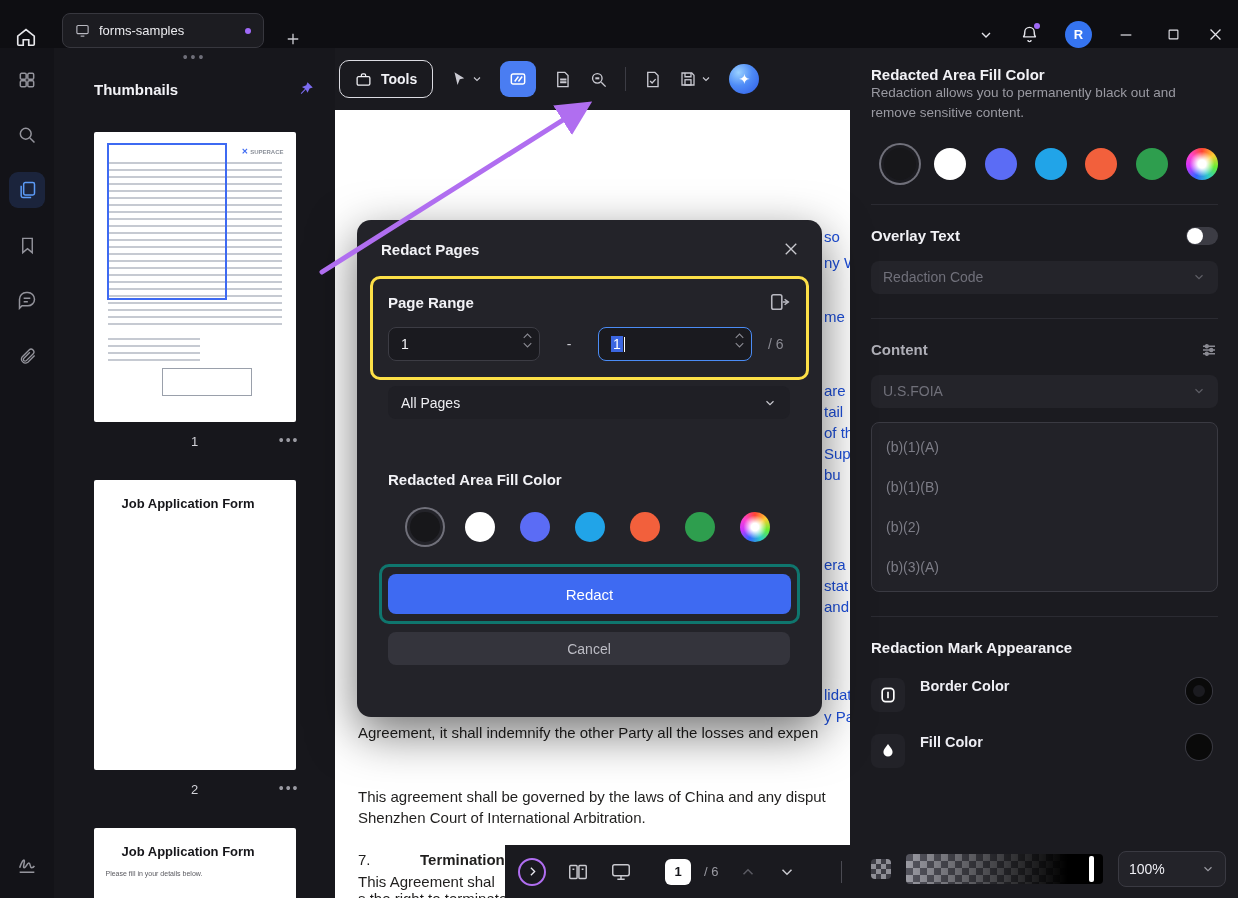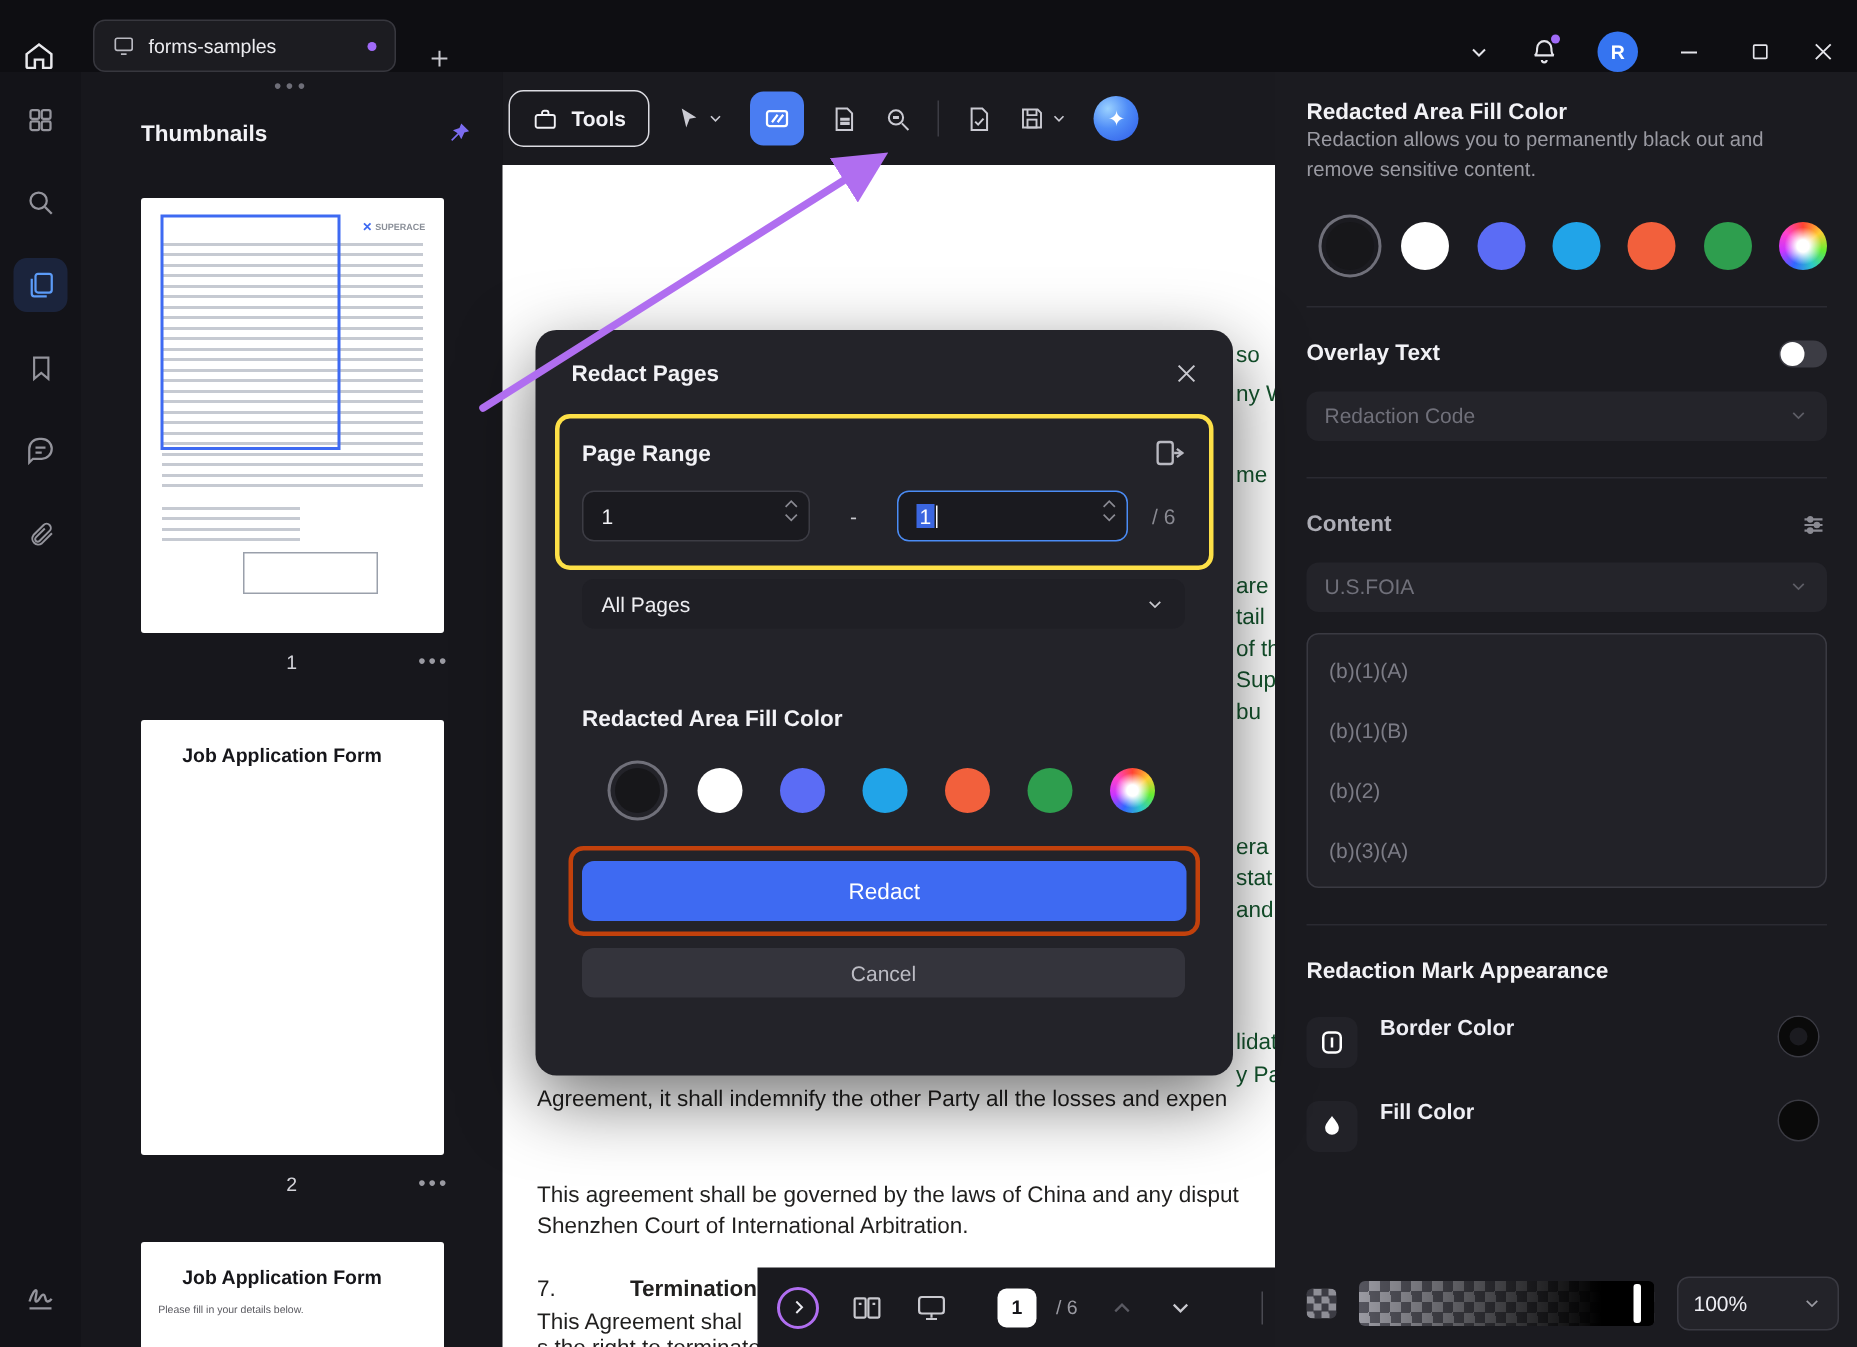--- a/index.html
+++ b/index.html
@@ -54,21 +54,21 @@
   .tool{display:flex;align-items:center;gap:3px;color:#cacad2;}
   .tool-active{width:36px;height:36px;background:#4A7DF2;border-radius:9px;display:flex;align-items:center;justify-content:center;color:#fff;}
   .tb-divider{width:1px;height:24px;background:#3c3c44;}
   .ai-btn{width:30px;height:30px;border-radius:50%;background:radial-gradient(circle at 32% 28%,#9AD1FF 0,#4F8CF7 45%,#2E5BE8 100%);display:flex;align-items:center;justify-content:center;color:#fff;font-size:14px;}
 
   
   .page{position:absolute;top:62px;left:0;right:0;bottom:0;background:#ffffff;overflow:hidden;color:#201f1e;}
   .doc-line{position:absolute;left:23px;font-size:15px;white-space:nowrap;color:#201f1e;}
   .doc-num{display:inline-block;width:62px;}
   .doc-h{font-weight:700;}
-  .frag{position:absolute;left:489px;font-size:15px;white-space:nowrap;color:#14532d;}
+  .frag{position:absolute;left:489px;font-size:15px;white-space:nowrap;color:#1d4ed8;}
 
   
   .pagebar{position:absolute;left:170px;right:0;bottom:0;height:53px;background:#1a1a1f;display:flex;align-items:center;gap:21px;padding-left:13px;color:#c9c9cf;z-index:5;}
   .pb-expand{width:28px;height:28px;border-radius:50%;border:2px solid #B06EF0;display:flex;align-items:center;justify-content:center;color:#eaeaf0;box-sizing:border-box;}
   .pb-icon{display:flex;color:#c9c9cf;}
   .pb-page{width:26px;height:26px;background:#fff;border-radius:6px;color:#16161a;display:flex;align-items:center;justify-content:center;font-size:13px;font-weight:600;margin-left:12px;}
   .pb-total{color:#9a9aa2;font-size:13px;margin-left:-8px;}
   .pb-dim{color:#5a5a62;}
   .pb-sep{margin-left:auto;margin-right:8px;width:1px;height:22px;background:#4a4a52;}
 
@@ -124,21 +124,21 @@
   .num-input.focused{border:1.5px solid #4B8CF5;width:154px;}
   .sel-text{background:#3B66E0;color:#fff;padding:0 2px;}
   .caret{display:inline-block;width:1px;height:15px;background:#fff;margin-left:1px;}
   .steppers{position:absolute;right:7px;top:5px;display:flex;flex-direction:column;gap:3px;color:#8a8a92;}
   .range-dash{width:58px;text-align:center;color:#c9c9cf;font-size:14px;}
   .range-total{margin-left:16px;color:#8a8a92;font-size:14px;}
   .scope-select{margin:6px 32px 0 31px;height:33px;background:#1f1f25;border-radius:8px;display:flex;align-items:center;padding:0 13px;font-size:14px;color:#eeeef2;}
   .scope-select .chev{margin-left:auto;color:#c9c9cf;display:flex;}
   .dlg-fill-label{margin:52px 0 0 31px;font-size:15px;font-weight:700;color:#f2f2f6;}
   .dlg-swatches{display:flex;justify-content:center;gap:25px;margin-top:24px;}
-  .hl-box2{margin:22px 22px 0;border:3px solid #c2410c;border-radius:10px;padding:7px 6px;}
+  .hl-box2{margin:22px 22px 0;border:3px solid #0f766e;border-radius:10px;padding:7px 6px;}
   .redact-btn{height:40px;background:#3E6AF2;border-radius:8px;display:flex;align-items:center;justify-content:center;color:#fff;font-size:15px;}
   .cancel-btn{margin:8px 32px 0 31px;height:33px;background:#34343c;border-radius:8px;display:flex;align-items:center;justify-content:center;color:#bcbcc4;font-size:14px;}
 
   
   .arrow-svg{position:absolute;inset:0;z-index:40;pointer-events:none;}
 </style>
 </head>
 <body>
 
 <div class="app">

